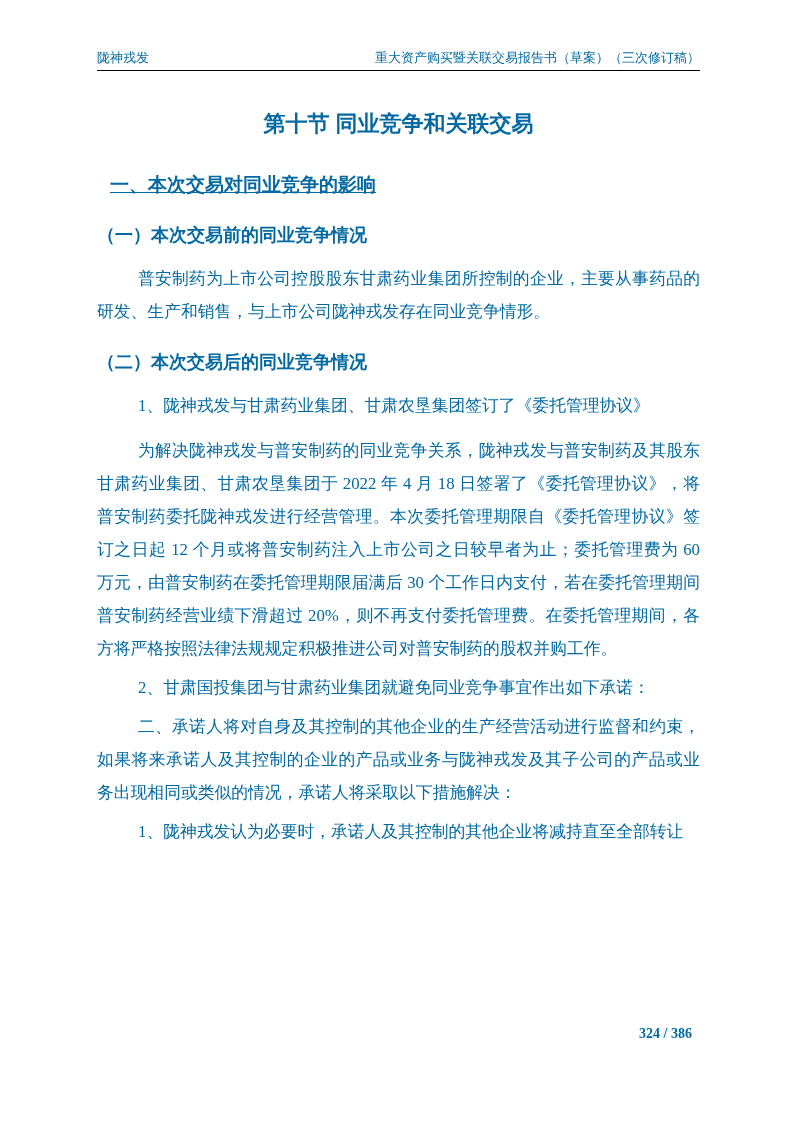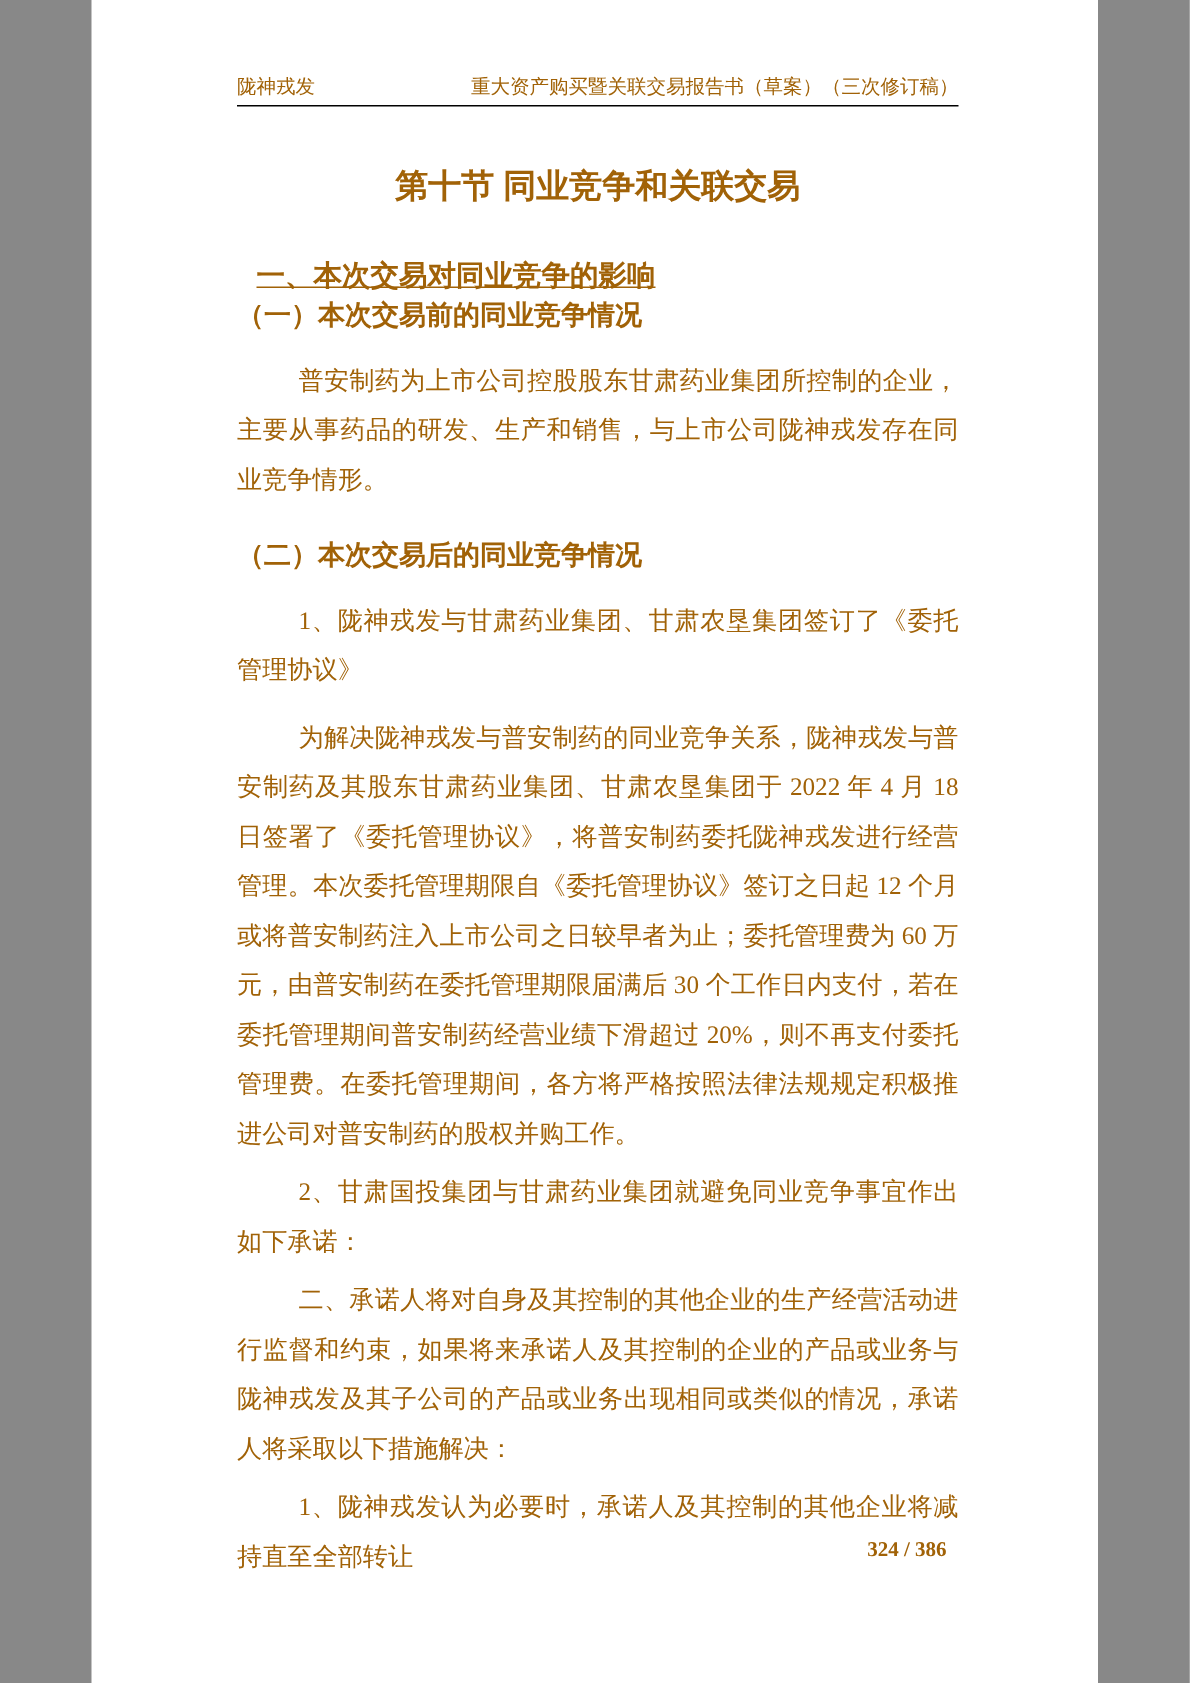--- a/index.html
+++ b/index.html
@@ -1,23 +1,23 @@
 <!DOCTYPE html>
 <html lang="zh"><head>
 <meta charset="utf-8">
 <style>
   * { margin: 0; padding: 0; box-sizing: border-box; }
   html, body { background: #888; }
   .page {
-    width: 671px;
+    width: 793px;
     height: 1122px;
     margin: 0 auto;
     background: #ffffff;
     position: relative;
-    color: #a16207;
+    color: #0369a1;
     font-family: "Liberation Serif", "DejaVu Serif", serif;
     overflow: hidden;
   }
   .page-inner {
     padding: 49px 93px 0 97px;
   }
   .page-header {
     display: flex;
     justify-content: space-between;
     align-items: flex-end;
@@ -42,21 +42,21 @@
     font-size: 19px;
     line-height: 26px;
     text-decoration: underline;
   }
   .subsection-heading {
     font-family: "Liberation Sans", "DejaVu Sans", sans-serif;
     font-weight: bold;
     font-size: 18px;
     line-height: 25px;
   }
-  .sh-1 { }
+  .sh-1 { margin-top: 25px; }
   .sh-2 { margin-top: 22px; }
   .sh-3 { margin-top: 16px; }
   .body-paragraph {
     font-size: 16.8px;
     line-height: 33px;
     text-align: justify;
     text-justify: inter-ideograph;
     text-align-last: left;
     text-indent: 41px;
   }

